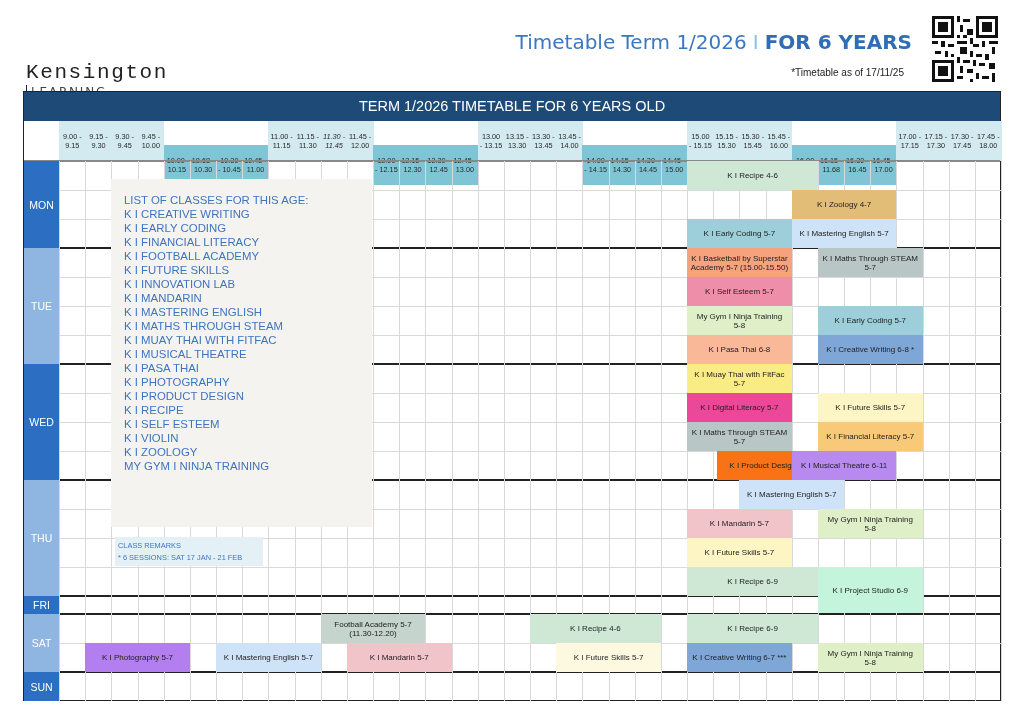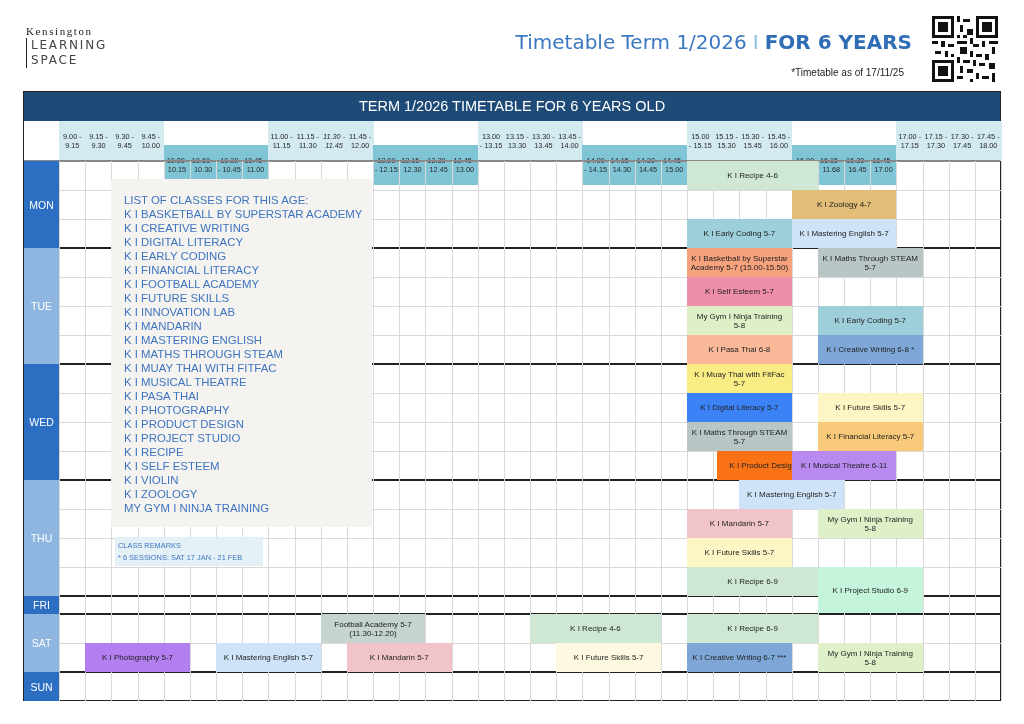--- a/index.html
+++ b/index.html
@@ -1,20 +1,20 @@
 <!DOCTYPE html>
 <html><head>
 <meta charset="utf-8">
 <style>
   * { box-sizing: border-box; margin: 0; padding: 0; }
   html, body { width: 1024px; height: 724px; background: #ffffff; overflow: hidden; }
   body { position: relative; font-family: "Liberation Sans", "DejaVu Sans", sans-serif; color: #222; }
 
   .logo { position: absolute; left: 26px; top: 25px; }
-  .logo .brand { font-size: 11px; letter-spacing: 1.6px; color: #222; font-family: Liberation Serif, serif; }
+  .logo .brand { font-size: 21px; letter-spacing: 1.6px; color: #222; font-family: Liberation Mono, monospace; margin-top: 36px; }
   .logo .sub { border-left: 1.5px solid #222; padding-left: 4px; margin-top: 1px; font-size: 12px; letter-spacing: 1.8px; color: #444; line-height: 15px; font-family: "DejaVu Sans", sans-serif; }
 
   .main-title { position: absolute; right: 112px; top: 30px; font-family: "DejaVu Sans", sans-serif; font-size: 20px; color: #3a78c2; white-space: nowrap; margin-left: 36px; }
   .main-title .sep { color: #8fc1e0; margin: 0 6px; }
   .main-title .bold { font-weight: bold; color: #2f6db5; }
   .asof { position: absolute; right: 120px; top: 67px; font-size: 10px; color: #222; }
 
   .qr { position: absolute; left: 932px; top: 16px; width: 66px; height: 66px; background: #fff; }
   .qr svg { width: 66px; height: 66px; display: block; }
 
@@ -263,21 +263,21 @@
       <div class="block" style="left: 793.93px; width: 104.68px; top: 156px; height: 29px; background: rgb(185, 198, 198);">K I Maths Through STEAM
 5-7</div>
       <div class="block" style="left: 663.08px; width: 104.68px; top: 185px; height: 29px; background: rgb(238, 142, 168);">K I Self Esteem 5-7</div>
       <div class="block" style="left: 663.08px; width: 104.68px; top: 214px; height: 29px; background: rgb(223, 240, 200);">My Gym I Ninja Training
 5-8</div>
       <div class="block" style="left: 793.93px; width: 104.68px; top: 214px; height: 29px; background: rgb(157, 207, 219);">K I Early Coding 5-7</div>
       <div class="block" style="left: 663.08px; width: 104.68px; top: 243px; height: 29px; background: rgb(249, 184, 152);">K I Pasa Thai 6-8</div>
       <div class="block" style="left: 793.93px; width: 104.68px; top: 243px; height: 29px; background: rgb(126, 167, 216);">K I Creative Writing 6-8 *</div>
       <div class="block" style="left: 663.08px; width: 104.68px; top: 272px; height: 29px; background: rgb(249, 236, 132);">K I Muay Thai with FitFac
 5-7</div>
-      <div class="block" style="left: 663.08px; width: 104.68px; top: 301px; height: 29px; background: #3b82f6;">K I Digital Literacy 5-7</div>
+      <div class="block" style="left: 663.08px; width: 104.68px; top: 301px; height: 29px; background: #ec4899;">K I Digital Literacy 5-7</div>
       <div class="block" style="left: 793.93px; width: 104.68px; top: 301px; height: 29px; background: rgb(253, 246, 196);">K I Future Skills 5-7</div>
       <div class="block" style="left: 663.08px; width: 104.68px; top: 330px; height: 29px; background: rgb(185, 198, 198);">K I Maths Through STEAM
 5-7</div>
       <div class="block" style="left: 793.93px; width: 104.68px; top: 330px; height: 29px; background: rgb(248, 201, 120);">K I Financial Literacy 5-7</div>
       <div class="block" style="left: 663.08px; width: 105px; top: 359px; height: 29px; background: #f97316; margin-left: 30px;">K I Product Design 6-9</div>
       <div class="block" style="left: 767.76px; width: 104.68px; top: 359px; height: 29px; background: rgb(184, 138, 240);">K I Musical Theatre 6-11</div>
       <div class="block" style="left: 715.42px; width: 104.68px; top: 388px; height: 29px; background: rgb(207, 227, 248);">K I Mastering English 5-7</div>
       <div class="block" style="left: 663.08px; width: 104.68px; top: 417px; height: 29px; background: rgb(240, 196, 200);">K I Mandarin 5-7</div>
       <div class="block" style="left: 793.93px; width: 104.68px; top: 417px; height: 29px; background: rgb(223, 240, 200);">My Gym I Ninja Training
 5-8</div>
@@ -293,37 +293,34 @@
       <div class="block" style="left: 322.87px; width: 104.68px; top: 551px; height: 29px; background: rgb(240, 196, 200);">K I Mandarin 5-7</div>
       <div class="block" style="left: 532.23px; width: 104.68px; top: 551px; height: 29px; background: rgb(253, 249, 224);">K I Future Skills 5-7</div>
       <div class="block" style="left: 663.08px; width: 104.68px; top: 551px; height: 29px; background: rgb(126, 167, 216);">K I Creative Writing 6-7 ***</div>
       <div class="block" style="left: 793.93px; width: 104.68px; top: 551px; height: 29px; background: rgb(223, 240, 200);">My Gym I Ninja Training
 5-8</div>
     </div>
 
   <div class="classlist">
     <div>LIST OF CLASSES FOR THIS AGE:</div>
     <div id="classitems">
-        <div>K I BASKETBALL BY SUPERSTAR ACADEMY</div>
         <div>K I CREATIVE WRITING</div>
-        <div>K I DIGITAL LITERACY</div>
         <div>K I EARLY CODING</div>
         <div>K I FINANCIAL LITERACY</div>
         <div>K I FOOTBALL ACADEMY</div>
         <div>K I FUTURE SKILLS</div>
         <div>K I INNOVATION LAB</div>
         <div>K I MANDARIN</div>
         <div>K I MASTERING ENGLISH</div>
         <div>K I MATHS THROUGH STEAM</div>
         <div>K I MUAY THAI WITH FITFAC</div>
         <div>K I MUSICAL THEATRE</div>
         <div>K I PASA THAI</div>
         <div>K I PHOTOGRAPHY</div>
         <div>K I PRODUCT DESIGN</div>
-        <div>K I PROJECT STUDIO</div>
         <div>K I RECIPE</div>
         <div>K I SELF ESTEEM</div>
         <div>K I VIOLIN</div>
         <div>K I ZOOLOGY</div>
         <div>MY GYM I NINJA TRAINING</div>
       </div>
   </div>
 
   <div class="remarks">
     <div>CLASS  REMARKS</div>

